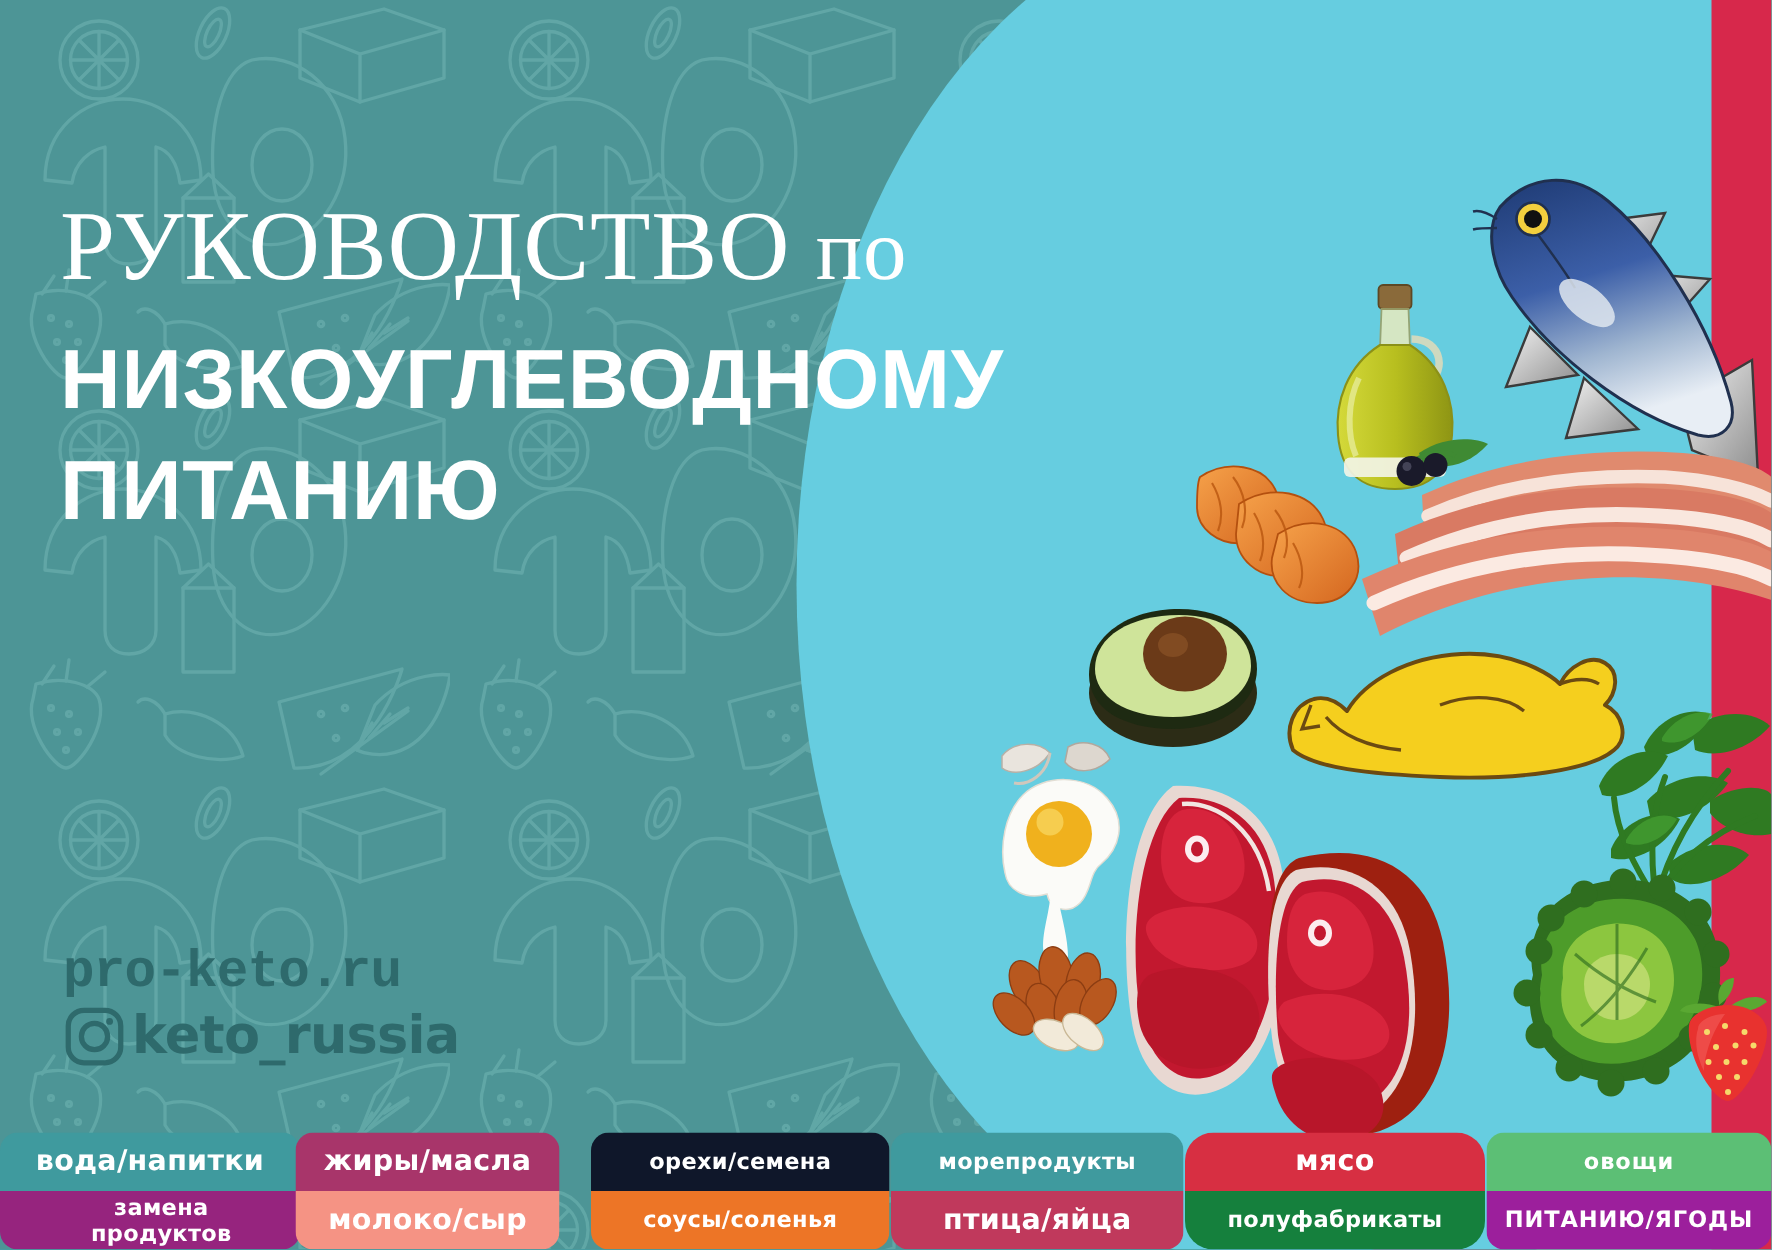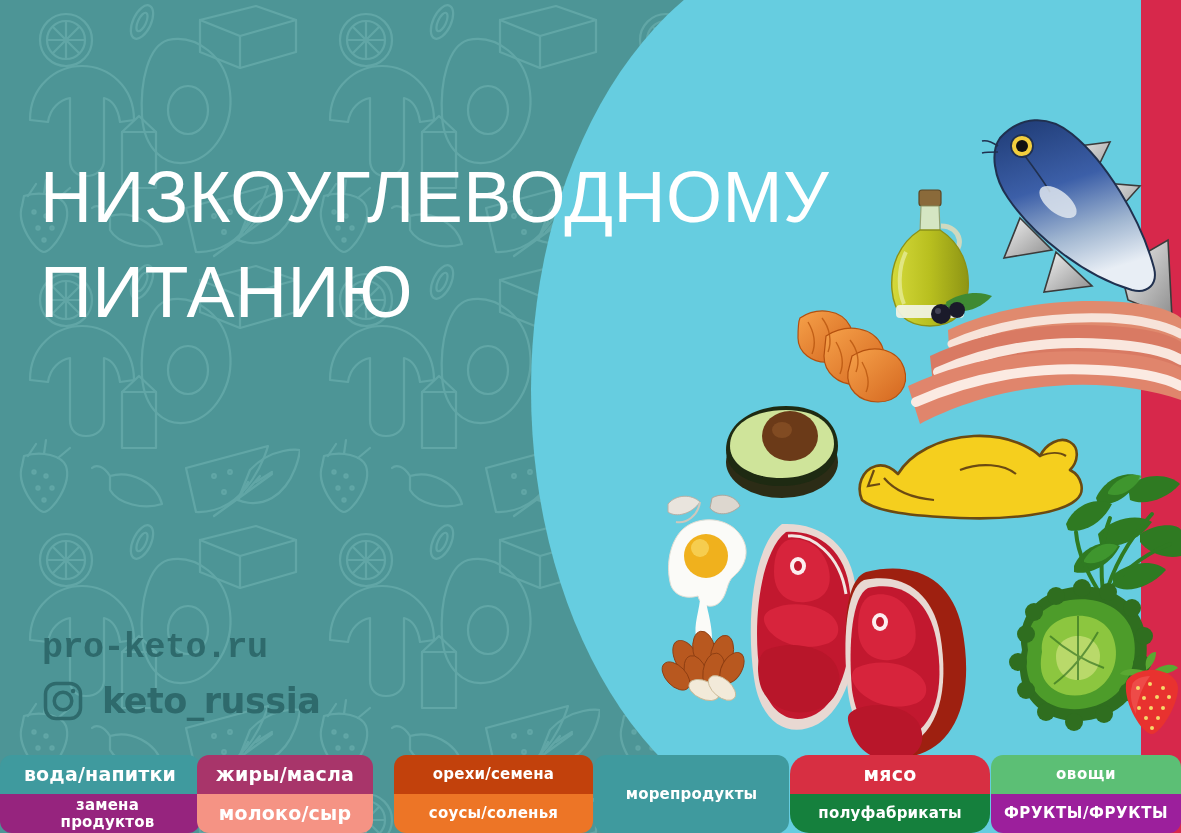--- a/index.html
+++ b/index.html
@@ -53,22 +53,22 @@
     line-height: 1.0;
     letter-spacing: 0.5px;
     white-space: nowrap;
   }
   .title-line1 .lc {
     font-size: 58px;
     text-transform: lowercase;
   }
   .title-line2, .title-line3 {
     font-family: "Liberation Sans", sans-serif;
-    font-weight: 400;
-    font-size: 72px;
+    font-weight: 700;
+    font-size: 56px;
     color: #ffffff;
     line-height: 1.32;
     letter-spacing: 0.5px;
     white-space: nowrap;
   }
   .title-line2 { margin-top: 18px; }
 
   
   .brand {
     position: absolute;
@@ -80,22 +80,22 @@
     font-family: Liberation Mono, monospace;
     font-weight: bold;
     font-size: 35px;
     letter-spacing: -0.5px;
     color: #2e6a6c;
     line-height: 1.05;
   }
   .brand-social {
     display: flex;
     align-items: center;
-    gap: 18px;
-    margin-top: 13px;
+    gap: 4px;
+    margin-top: 3px;
   }
   .ig-icon { width: 42px; height: 42px; display: block; }
   .brand-handle {
     font-family: "DejaVu Sans", sans-serif;
     font-weight: bold;
     font-size: 35px;
     letter-spacing: -0.5px;
     color: #2e6a6c;
   }
 
@@ -461,20 +461,24 @@
           <circle cx="1151" cy="708" r="2"></circle>
         <circle cx="1163" cy="708" r="2"></circle>
           <circle cx="1146" cy="718" r="2"></circle>
         <circle cx="1158" cy="718" r="2"></circle>
           <circle cx="1152" cy="728" r="2"></circle>
       </g>
     </g>
   </svg>
 
   <div class="title-block">
+    <div class="title-line1">
+      <span>РУКОВОДСТВО</span>
+      <span class="lc">по</span>
+    </div>
     <div class="title-line2">НИЗКОУГЛЕВОДНОМУ</div>
     <div class="title-line3">ПИТАНИЮ</div>
   </div>
 
   <div class="brand">
     <div class="brand-site">pro-keto.ru</div>
     <div class="brand-social">
       <svg class="ig-icon" viewBox="0 0 48 48">
         <rect x="4" y="4" width="40" height="40" rx="12" ry="12" fill="none" stroke="#2e6a6c" stroke-width="4"></rect>
         <circle cx="24" cy="24" r="10" fill="none" stroke="#2e6a6c" stroke-width="4"></circle>
@@ -489,29 +493,30 @@
         <div class="row" style="background: rgb(63, 154, 158);">вода/напитки</div>
         <div class="row two" style="background: rgb(150, 36, 126);">
           <div><span>замена</span><br><span>продуктов</span></div>
         </div>
       </div>
       <div class="card" style="left: 197px; width: 176px;">
         <div class="row" style="background: rgb(168, 53, 106);">жиры/масла</div>
         <div class="row" style="background: rgb(245, 147, 132);">молоко/сыр</div>
       </div>
       <div class="card" style="left: 394px; width: 199px;">
-        <div class="row small" style="background: #c2410c;">орехи/семена</div>
+        <div class="row small" style="background: #0f172a;">орехи/семена</div>
         <div class="row small" style="background: rgb(237, 117, 38);">соусы/соленья</div>
       </div>
       <div class="card" style="left: 594px; width: 195px; margin-top: 16px;">
         <div class="row small" style="background: rgb(63, 154, 158);">морепродукты</div>
+        <div class="row" style="background: rgb(192, 57, 92);">птица/яйца</div>
       </div>
       <div class="card" style="left: 790px; width: 200px; border-radius: 19px;">
         <div class="row" style="background: rgb(215, 47, 66);">мясо</div>
         <div class="row small" style="background: #15803d;">полуфабрикаты</div>
       </div>
       <div class="card" style="left: 991px; width: 190px;">
         <div class="row caps" style="background: rgb(92, 191, 117);">овощи</div>
-        <div class="row caps" style="background: rgb(156, 31, 156);">ФРУКТЫ/ФРУКТЫ</div>
+        <div class="row caps" style="background: rgb(156, 31, 156);">ПИТАНИЮ/ЯГОДЫ</div>
       </div>
     </div>
 
 </div>
 
 </body></html>

